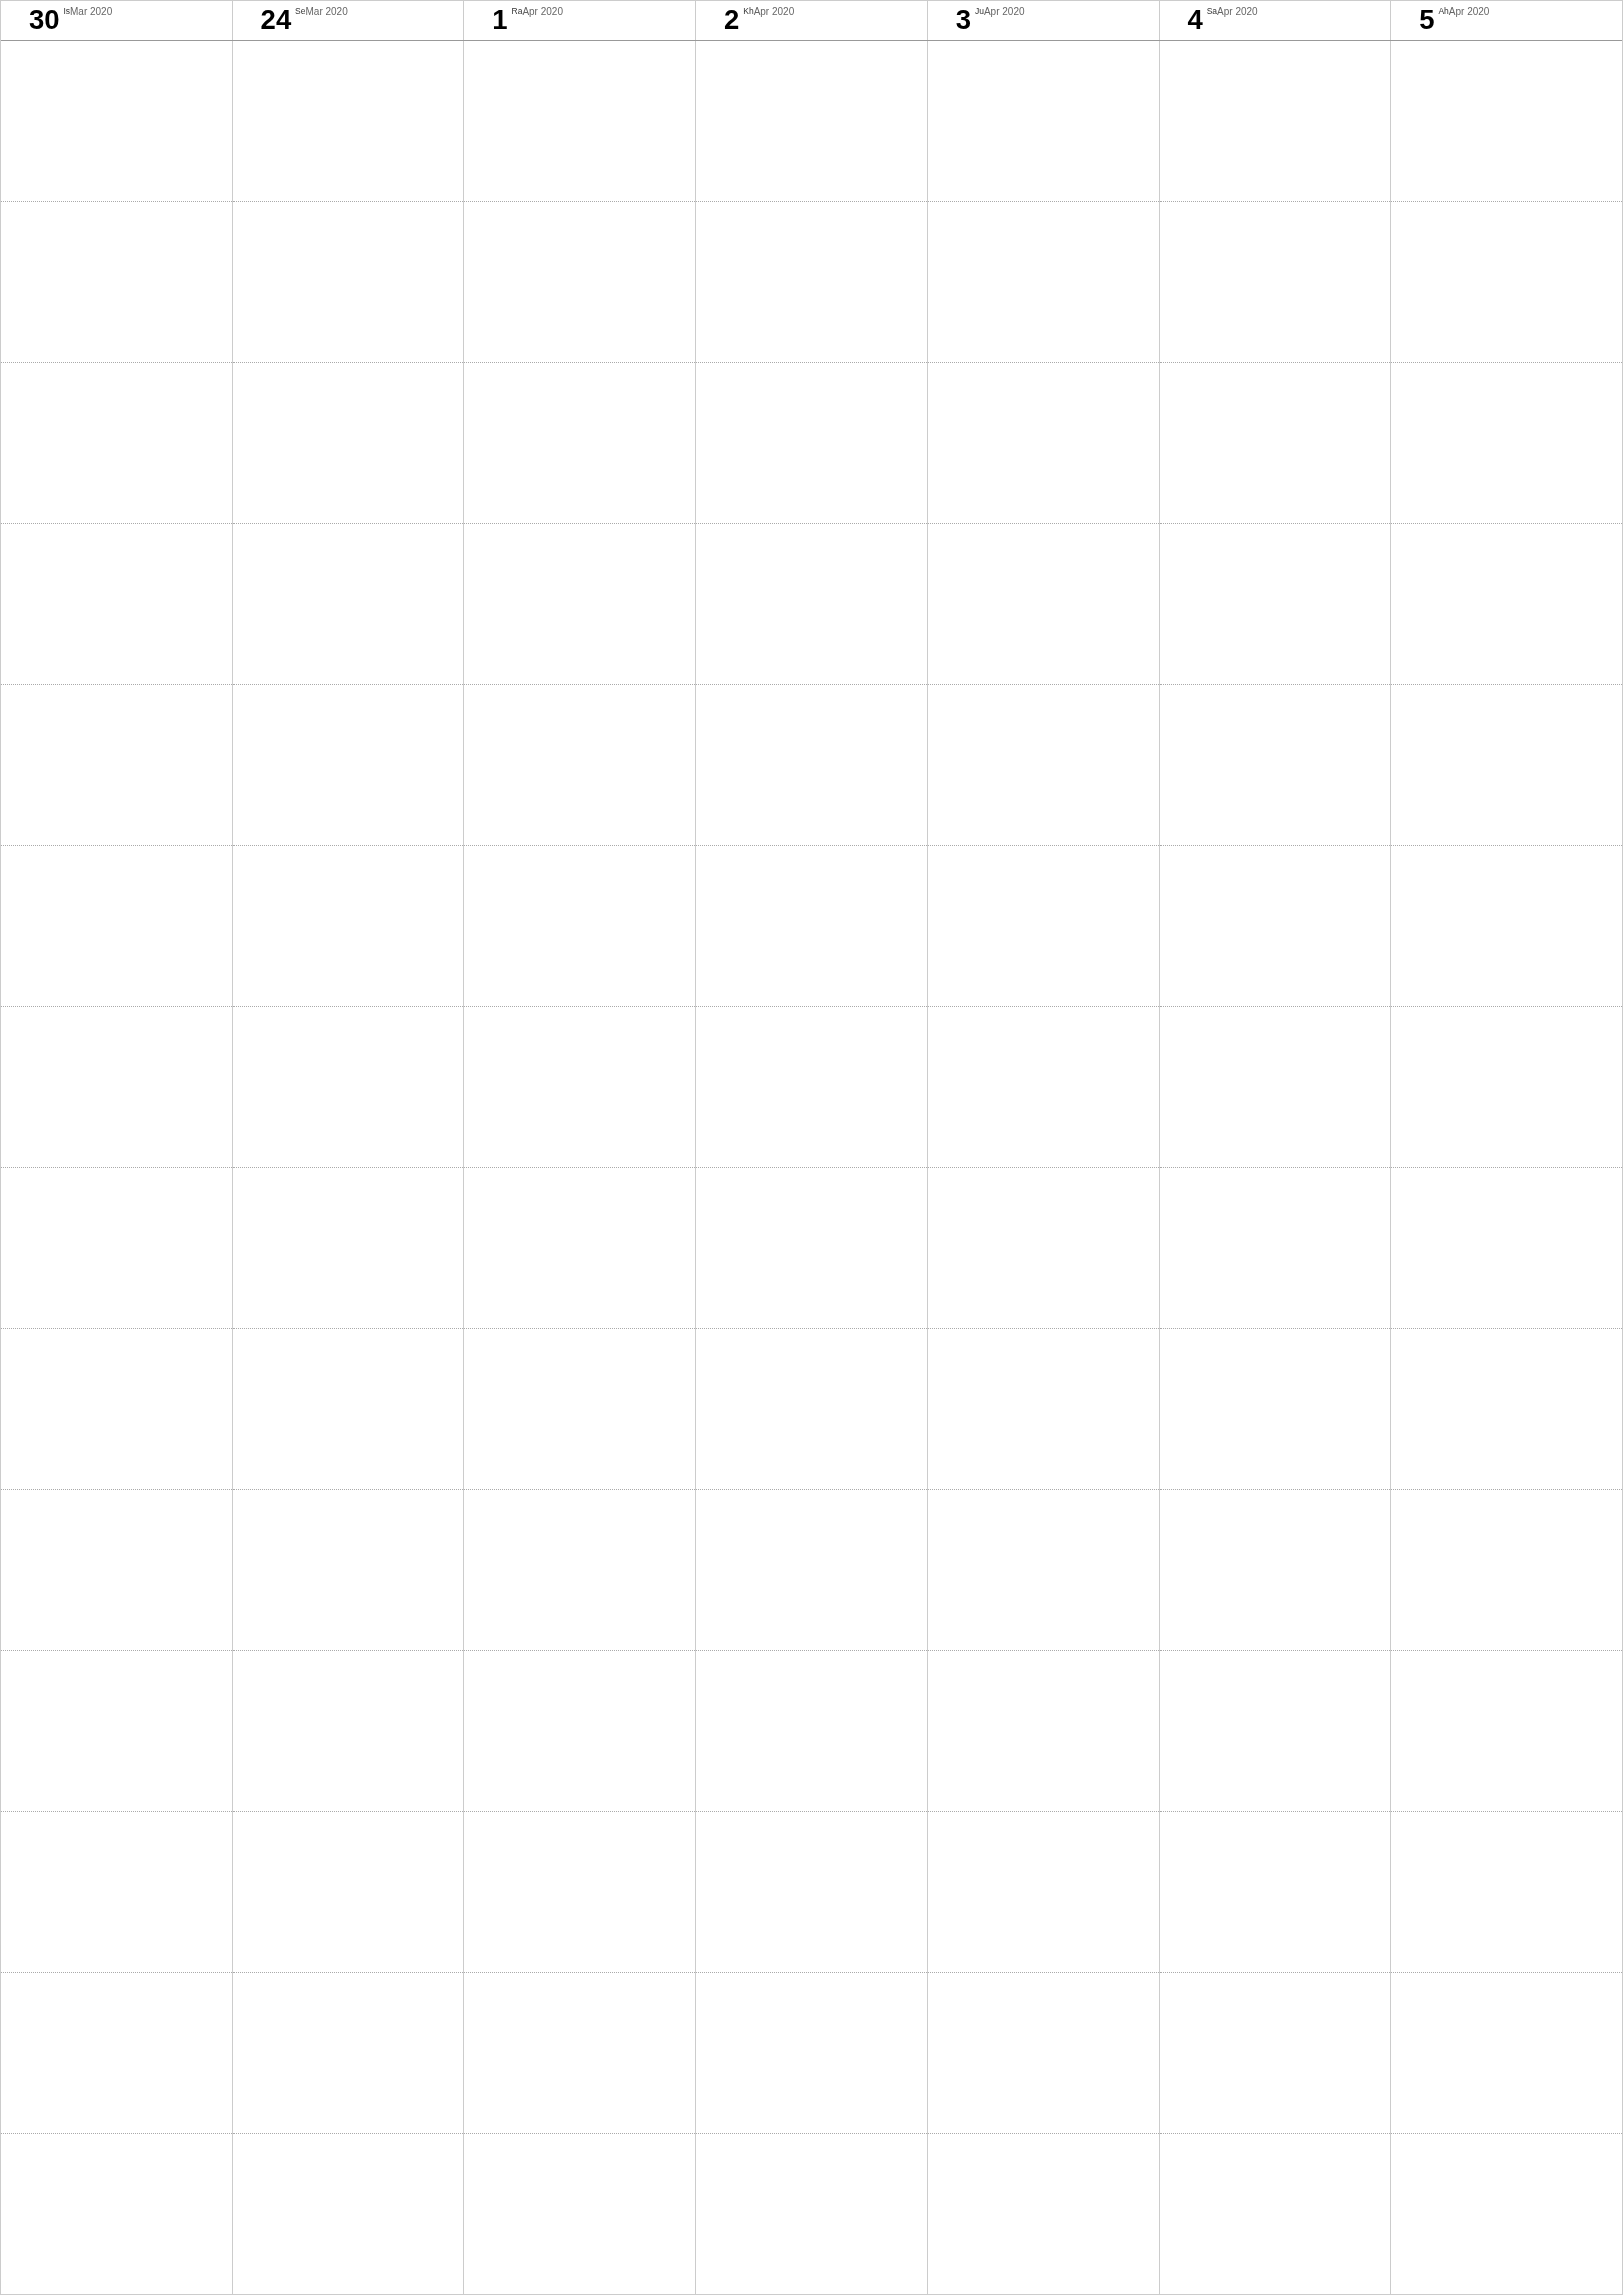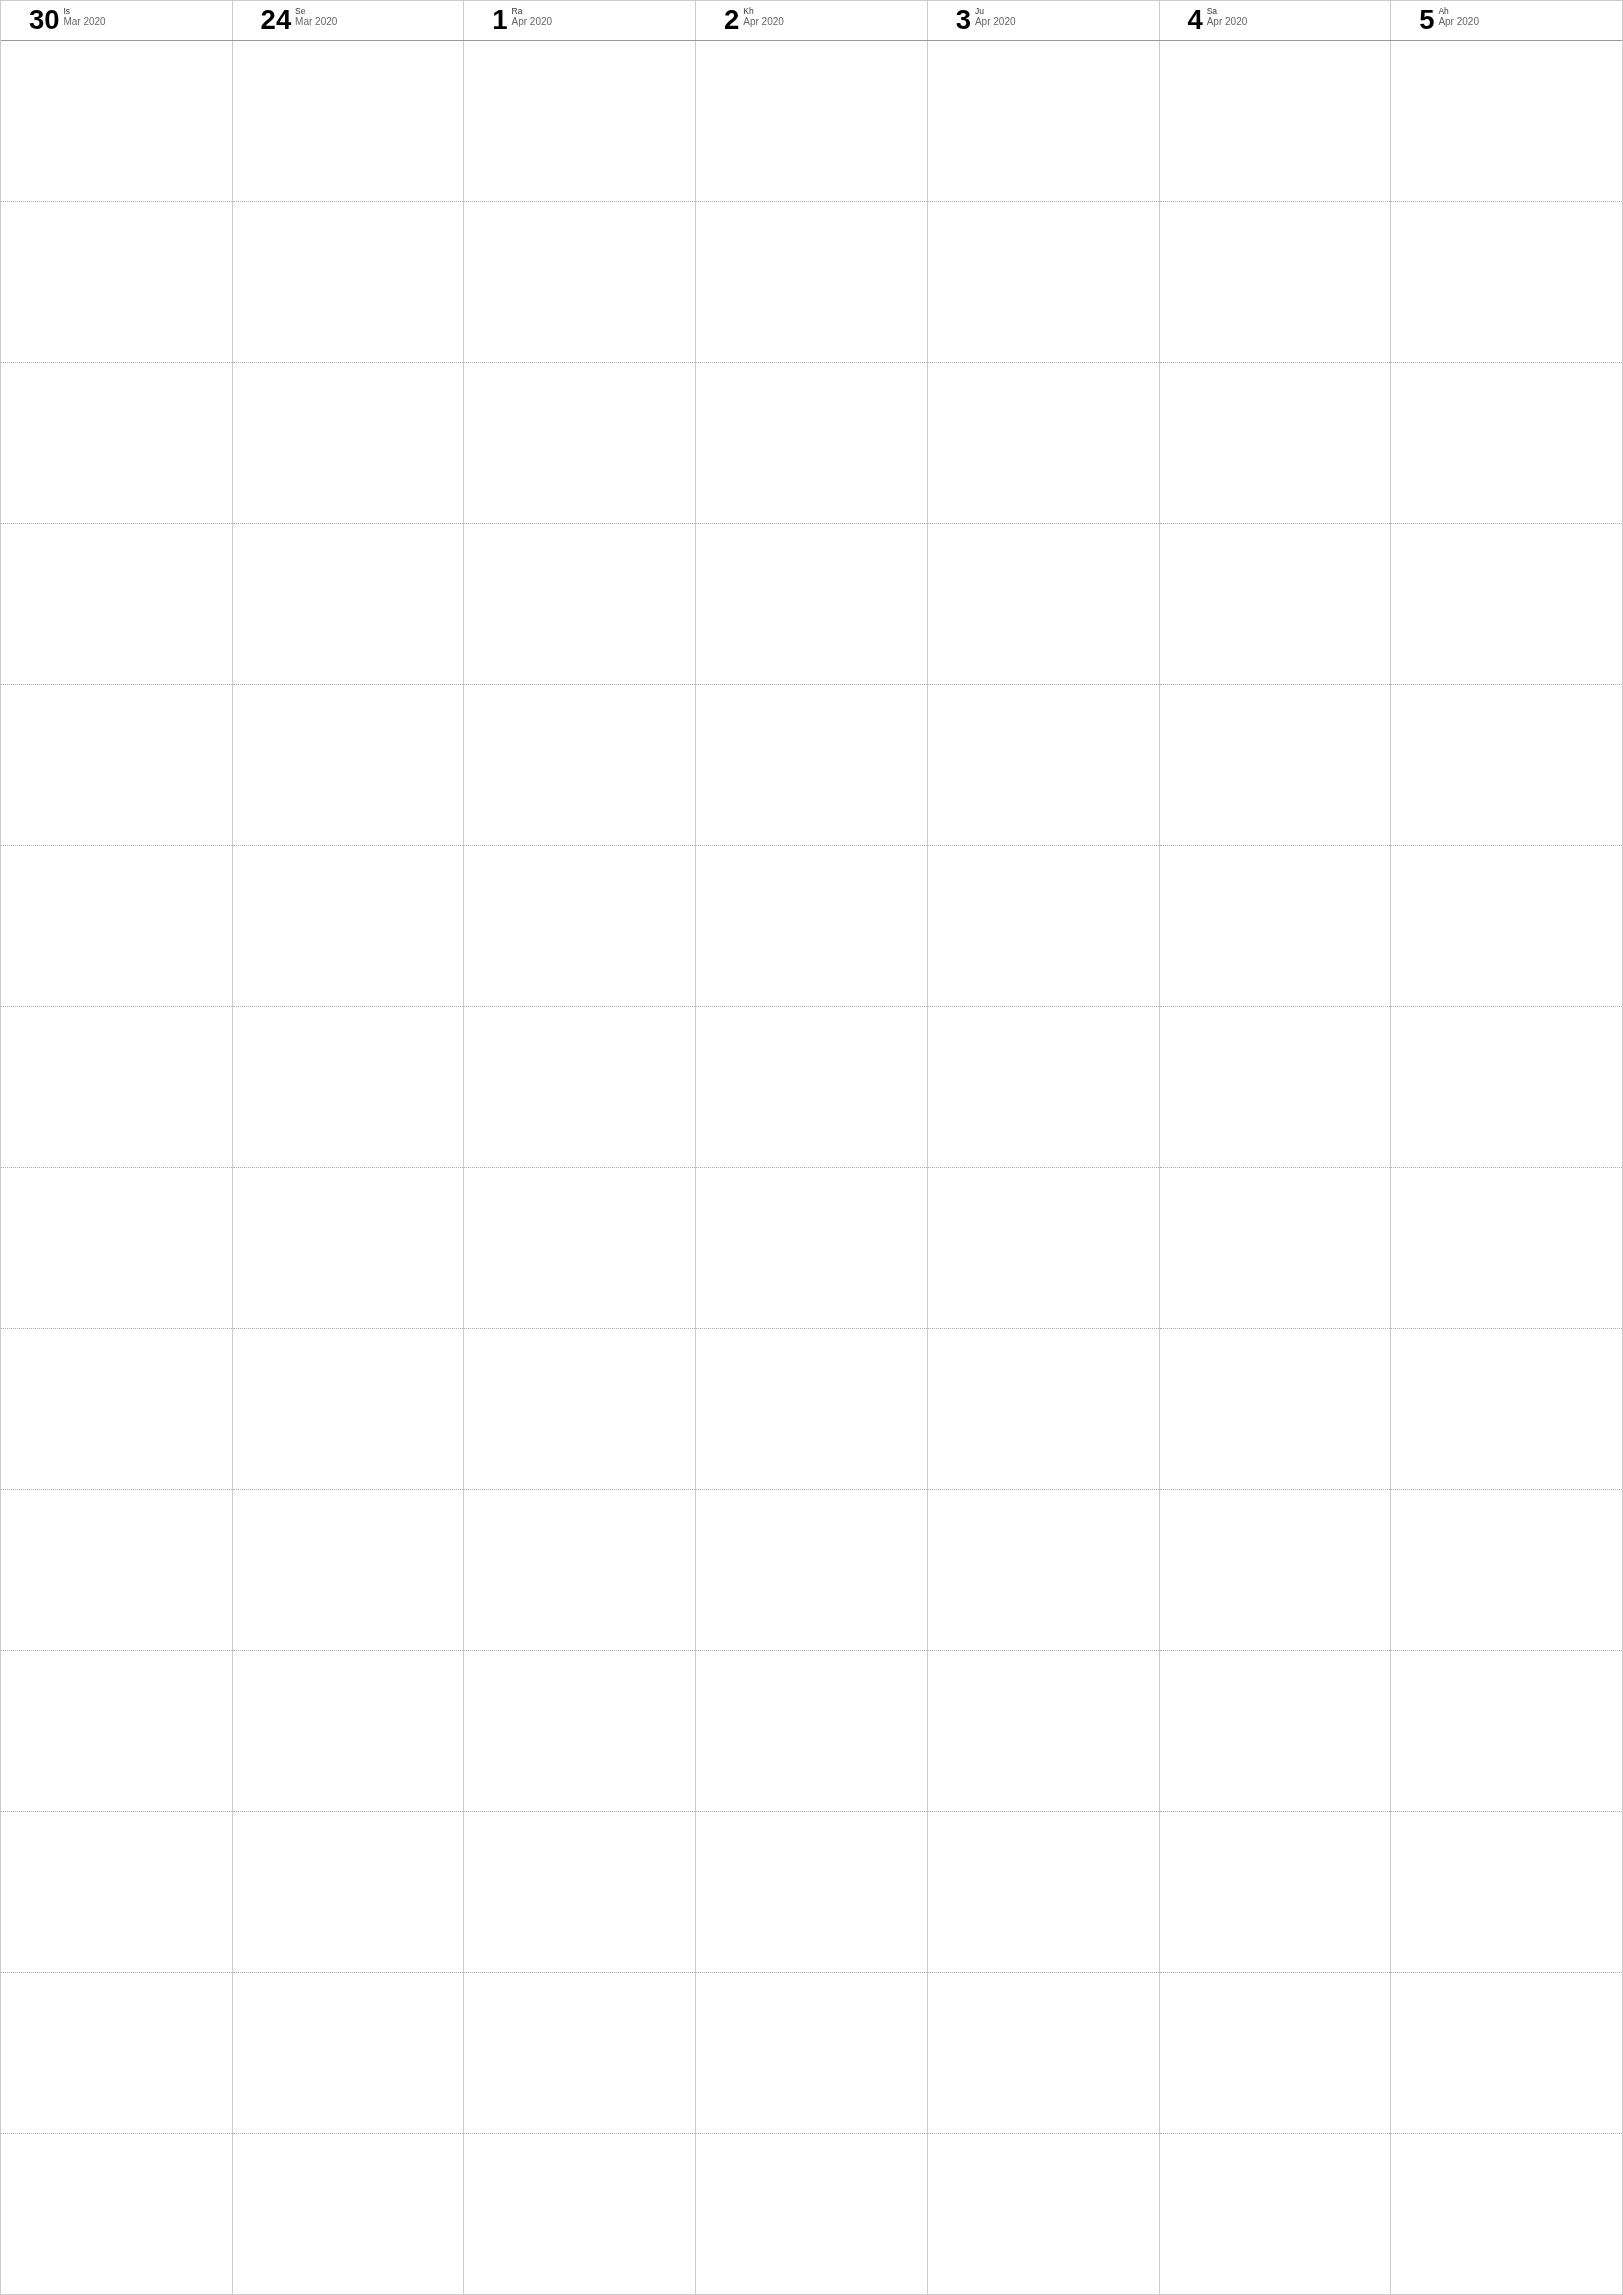--- a/index.html
+++ b/index.html
@@ -46,21 +46,21 @@
     .day-number {
       font-size: 27.5px;
       font-weight: 900;
       line-height: 1;
       margin-right: 3.9px;
       color: #000;
     }
 
     .day-info {
       display: flex;
-      flex-direction: column;
+      flex-direction: row;
       justify-content: center;
     }
 
     .day-name {
       font-size: 8.5px;
       font-weight: normal;
       color: #333;
       line-height: 1.2;
     }
 

